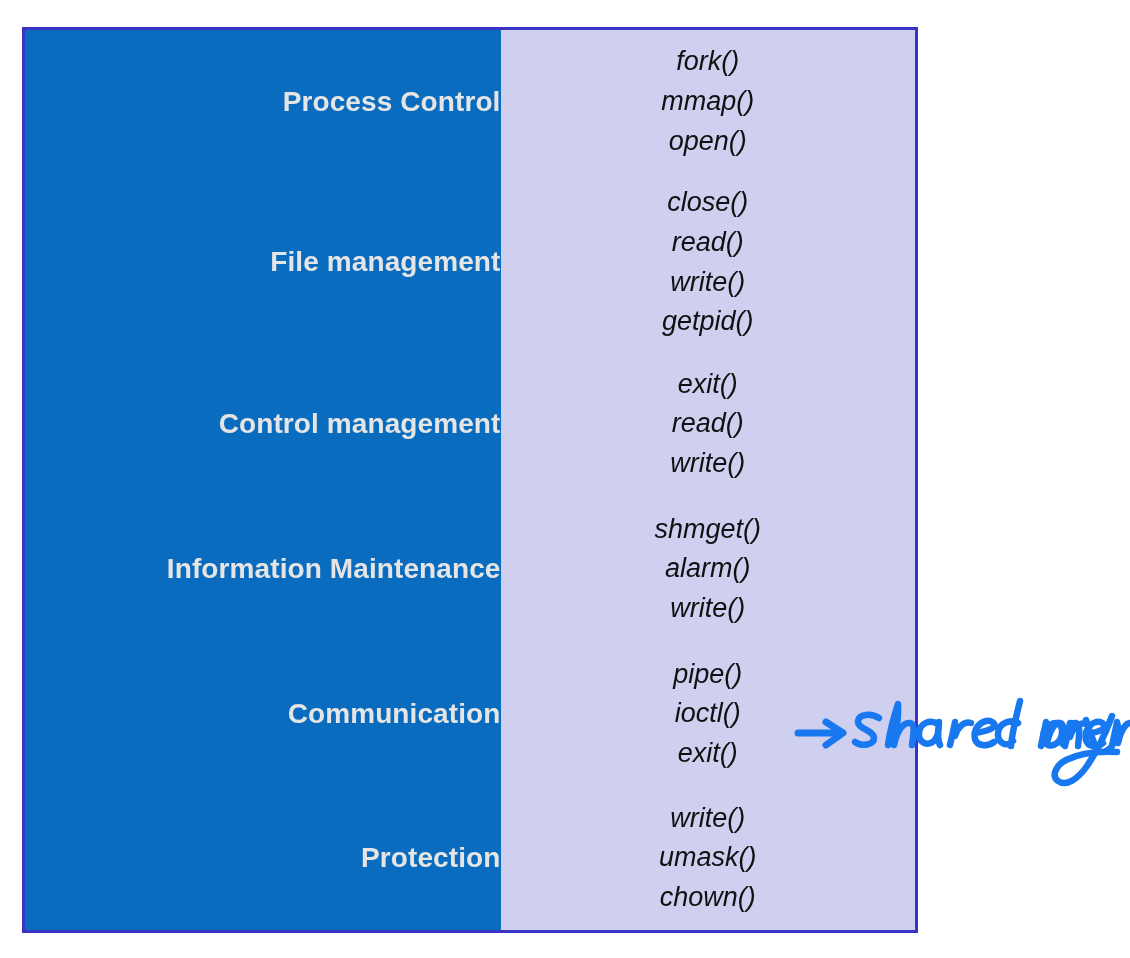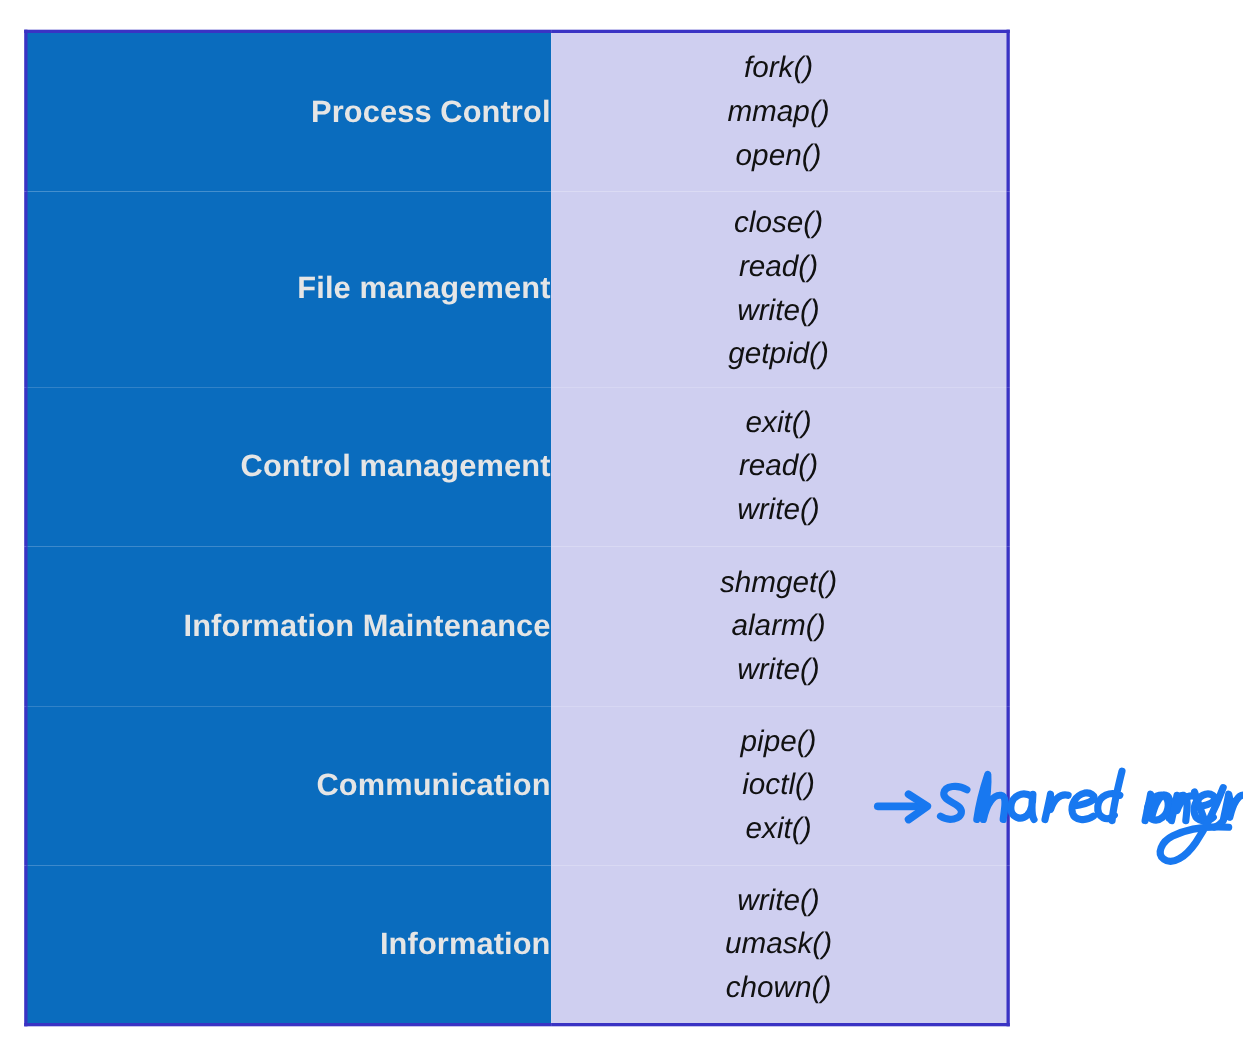--- a/index.html
+++ b/index.html
@@ -180,21 +180,21 @@
         </td>
         <td class="calls-cell">
           <span class="call-line">pipe()</span>
           <span class="call-line">ioctl()</span>
           <span class="call-line">exit()</span>
         </td>
       </tr>
 
       <tr class="h3 last-row">
         <td class="cat-cell">
-          <span class="cat-label">Information</span>
+          <span class="cat-label">Protection</span>
         </td>
         <td class="calls-cell">
           <span class="call-line">write()</span>
           <span class="call-line">umask()</span>
           <span class="call-line">chown()</span>
         </td>
       </tr>
 
     </tbody>
   </table>

